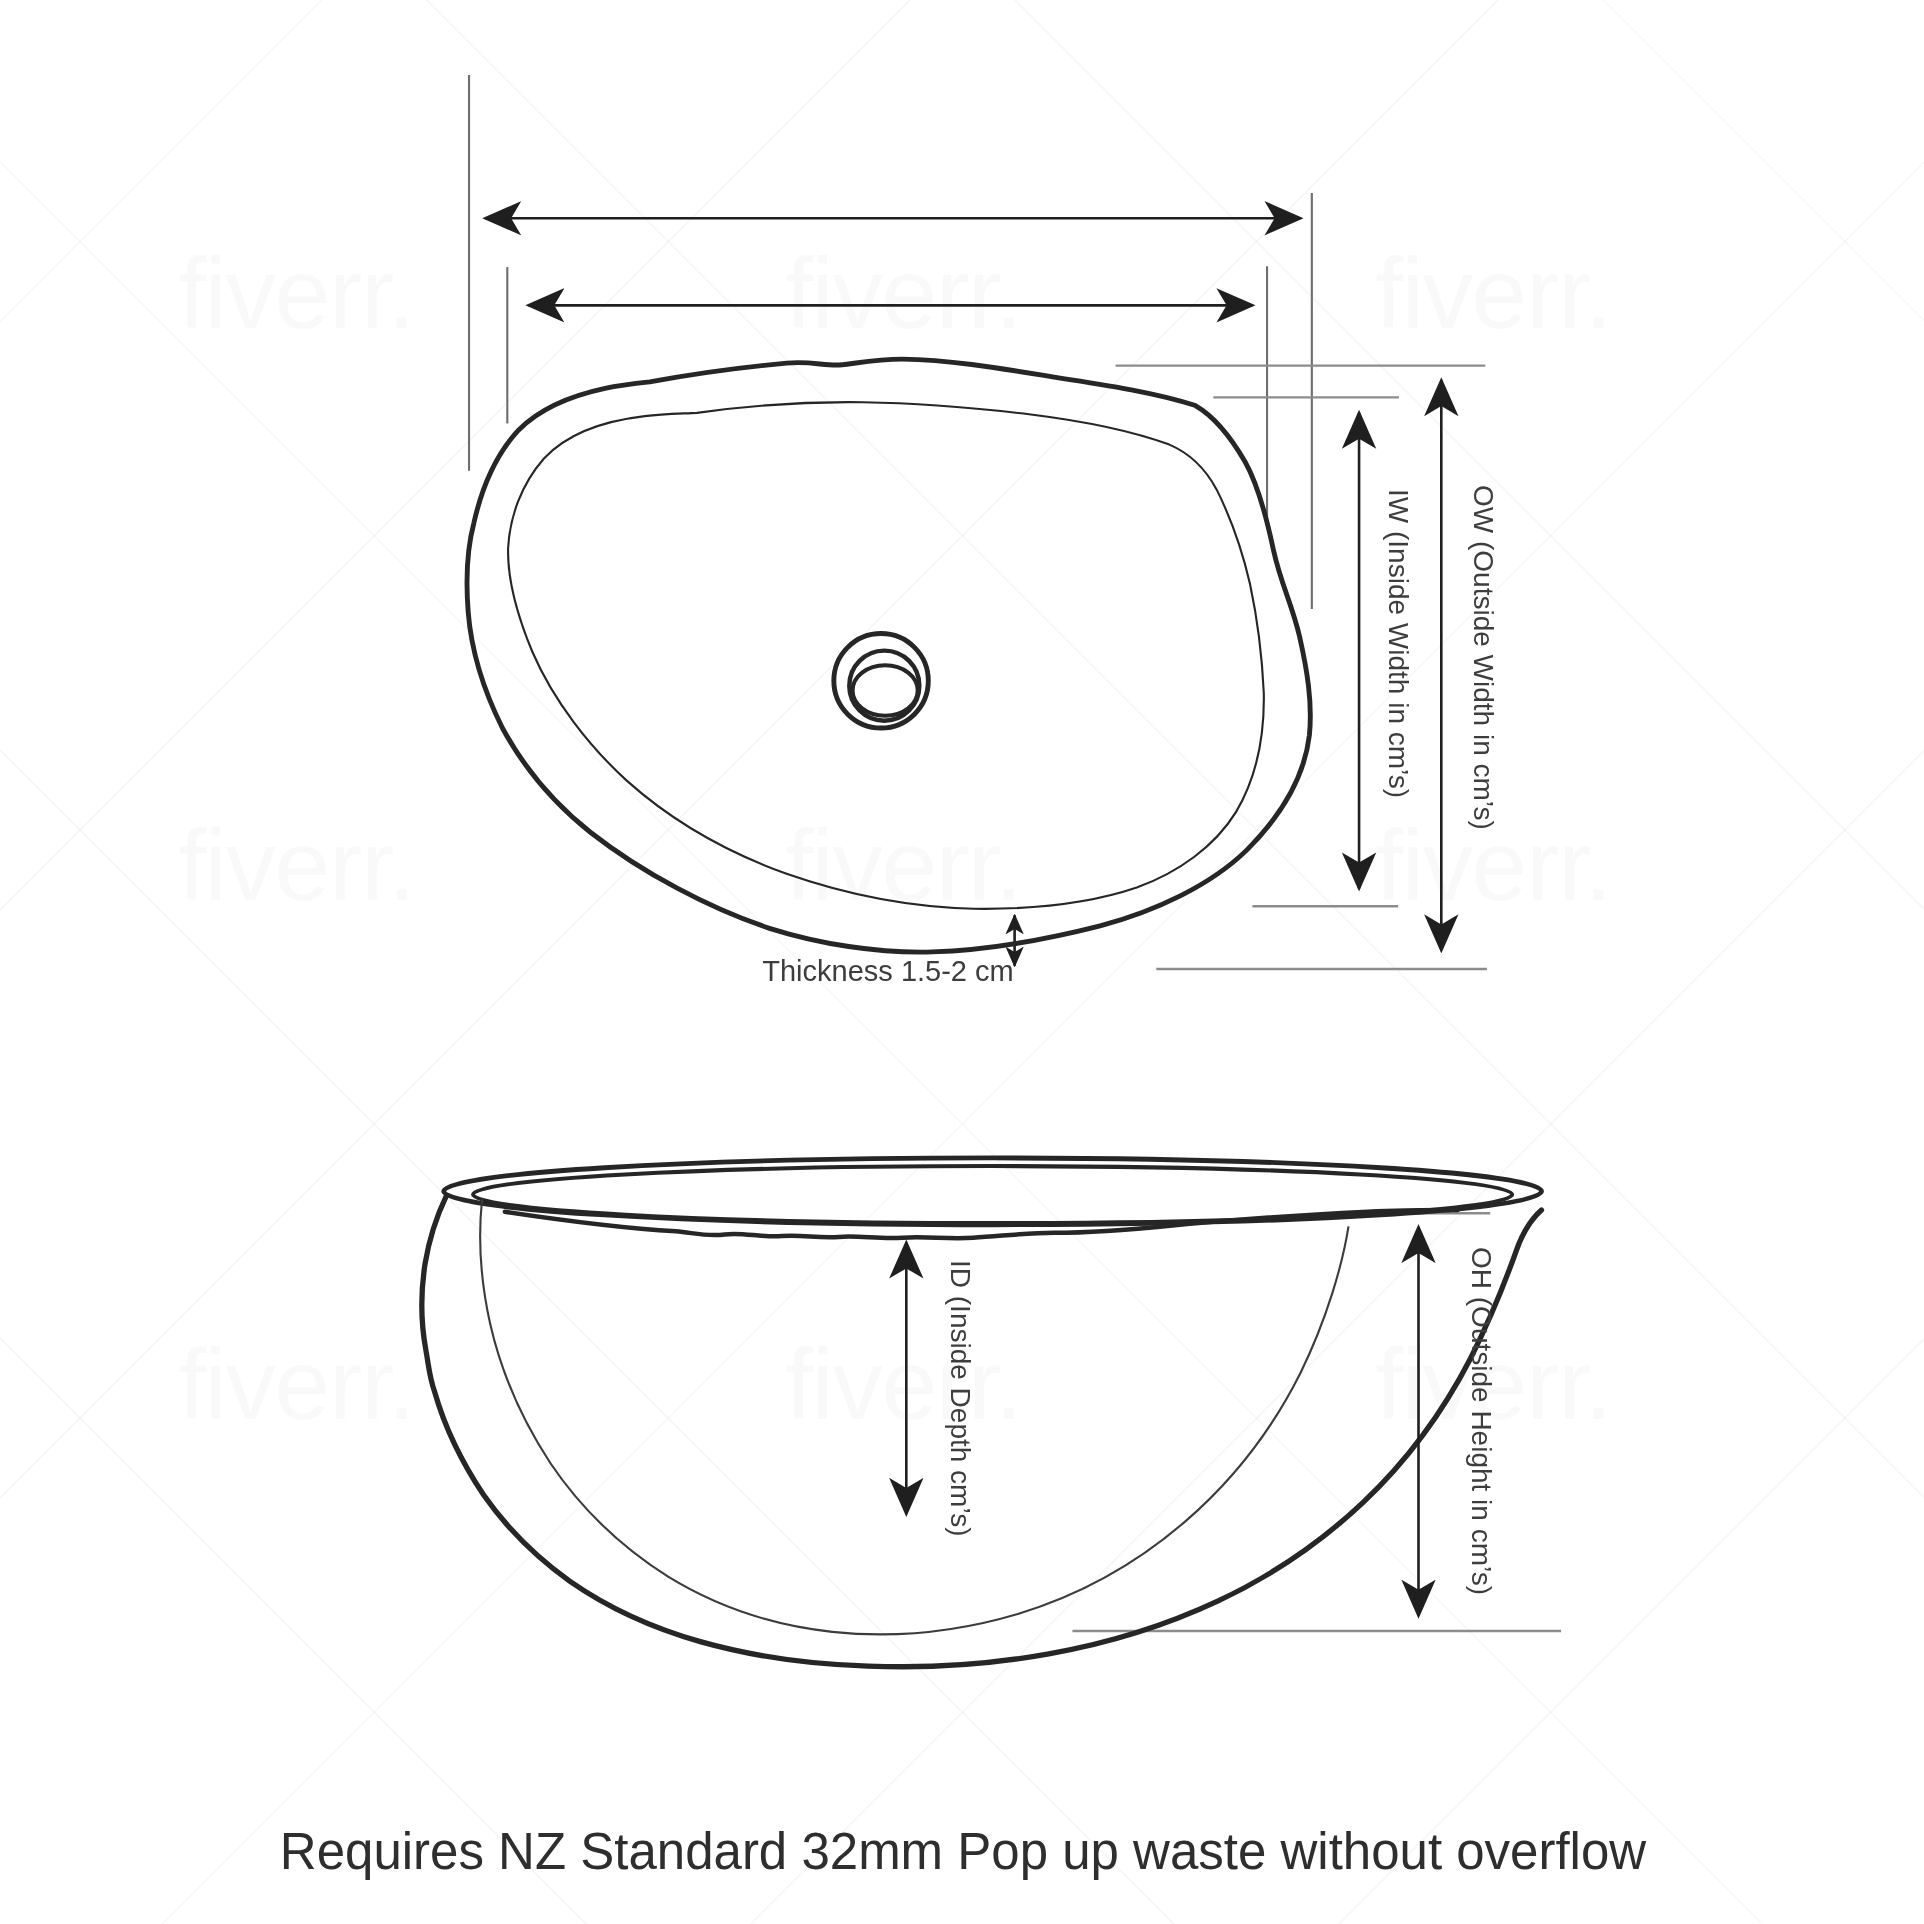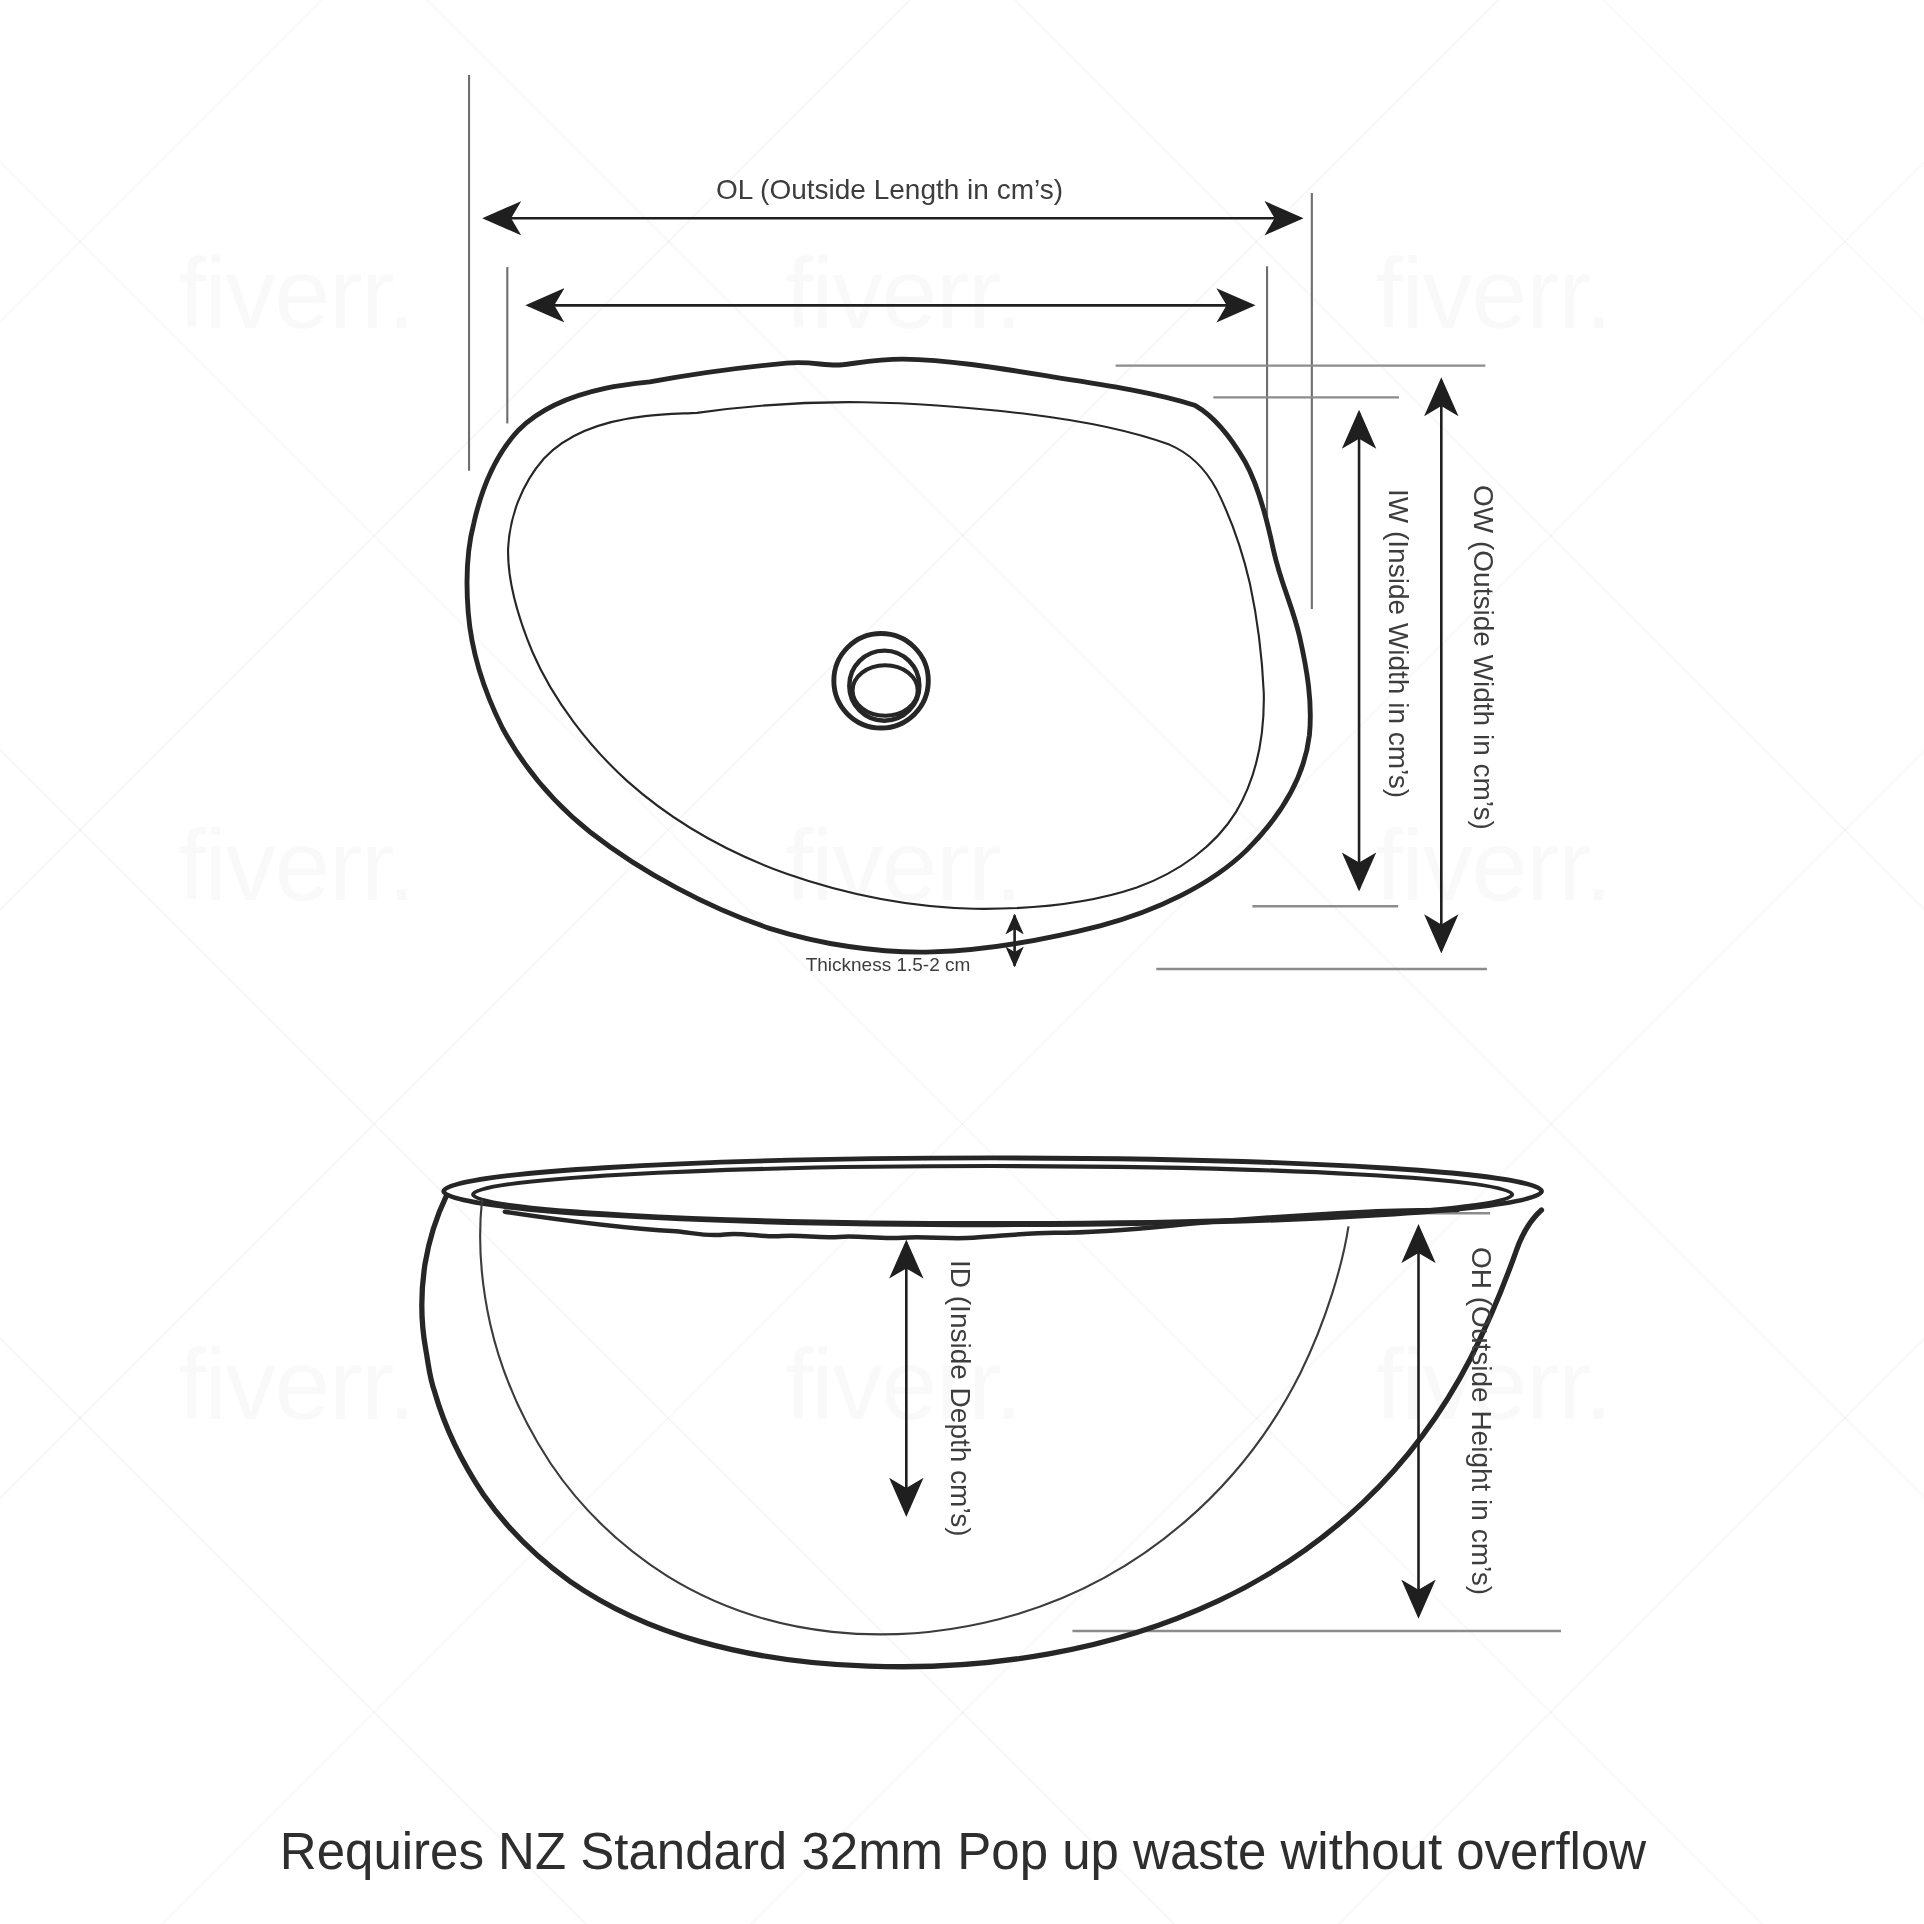--- a/index.html
+++ b/index.html
@@ -177,28 +177,27 @@
            C 1098 2012, 1176 2004, 1250 1982
            C 1326 1959, 1396 1920, 1456 1868
            C 1515 1817, 1563 1754, 1597 1686
            C 1629 1621, 1649 1552, 1656 1506"></path>
 
       <line x1="1113" y1="1526" x2="1113" y2="1859" marker-start="url(#ah)" marker-end="url(#ah)" style="stroke:var(--dim);stroke-width:3.2"></line>
       <line x1="1742" y1="1507" x2="1742" y2="1984" marker-start="url(#ah)" marker-end="url(#ah)" style="stroke:var(--dim);stroke-width:3.2"></line>
     </g>
   </svg>
 
-  <div class="dim-label centered" style="left:645px;top:173px;width:489px">OL (Outside Length in cm’s)</div>
 
 
   <div class="dim-label vertical" style="left:1415px;top:489px">IW (Inside Width in cm’s)</div>
 
   <div class="dim-label vertical" style="left:1500px;top:485px">OW (Outside Width in cm’s)</div>
 
-  <div class="dim-label centered" style="left:725px;top:954px;width:326px;font-size:19px">Thickness 1.5-2 cm</div>
+  <div class="dim-label centered" style="left:725px;top:954px;width:326px;font-size:29px">Thickness 1.5-2 cm</div>
 
   <div class="dim-label vertical" style="left:977px;top:1260px">ID (Inside Depth cm’s)</div>
 
   <div class="dim-label vertical" style="left:1498px;top:1247px">OH (Outside Height in cm’s)</div>
 
   <div id="footer-note">Requires NZ Standard 32mm Pop up waste without overflow</div>
 </div>
 
 
 </body></html>

